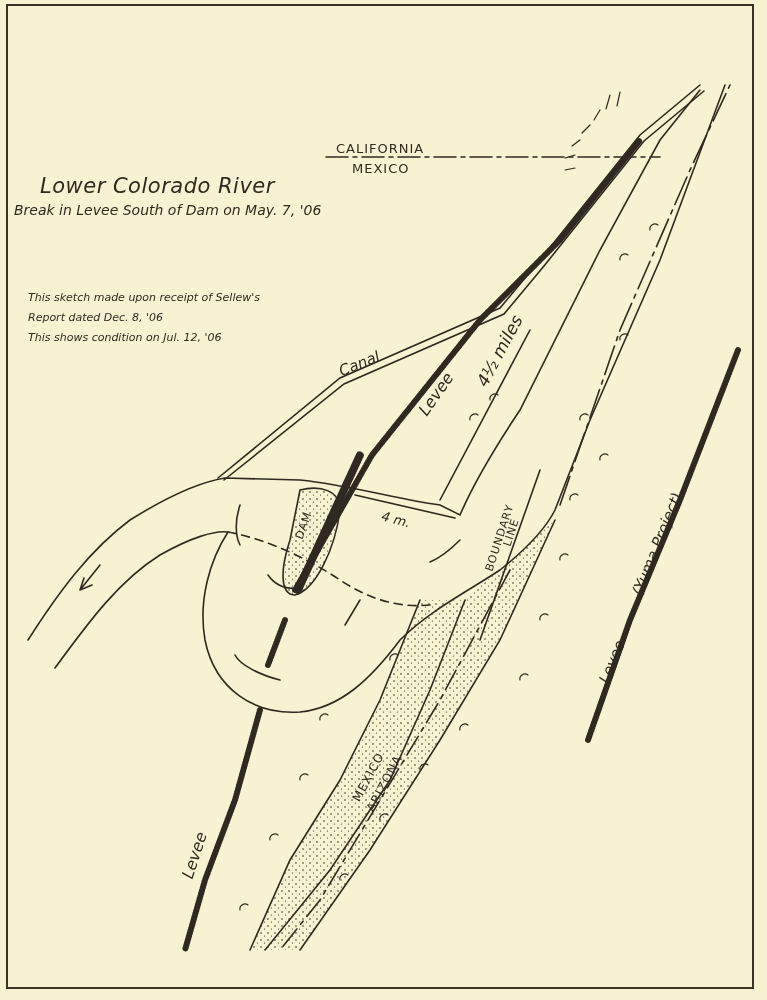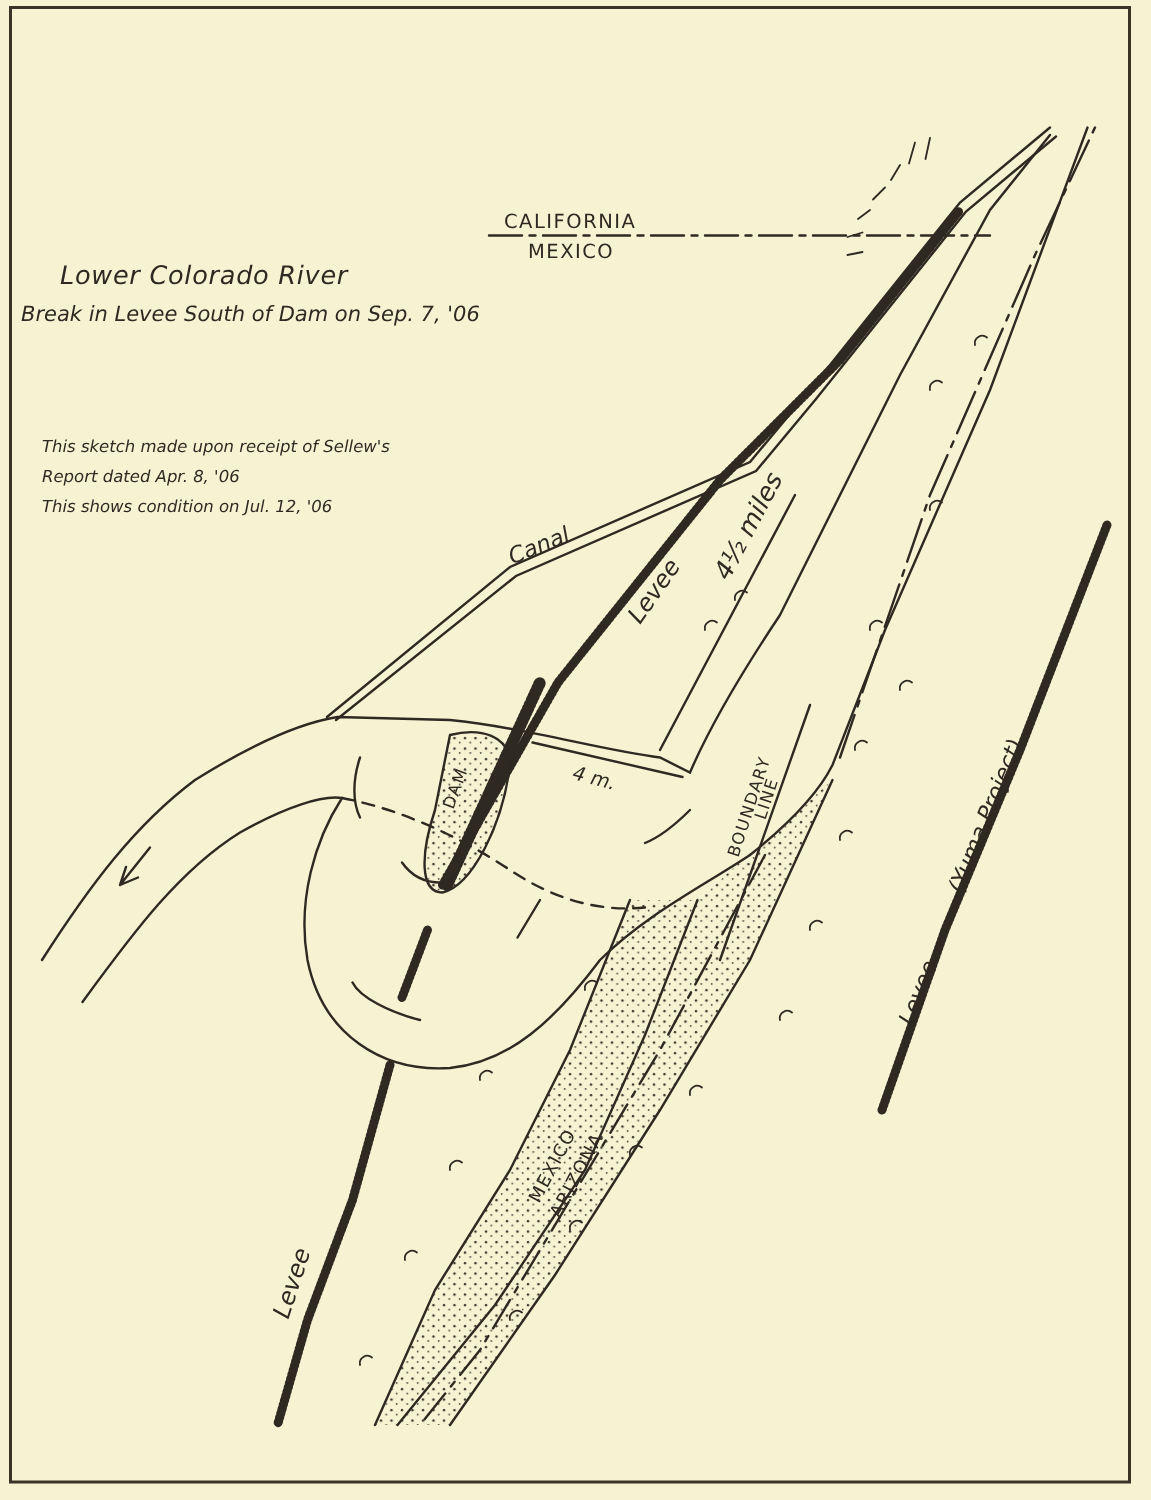--- a/index.html
+++ b/index.html
@@ -12,21 +12,21 @@
     .frame {
       position: absolute; left: 6px; top: 4px; width: 748px; height: 985px;
       border: 2px solid #3a3328; box-sizing: border-box;
     }
     svg.map { position: absolute; left: 0; top: 0; }
     .lbl {
       position: absolute; color: #2e2a22; white-space: nowrap;
       font-family: "DejaVu Sans", sans-serif; font-style: oblique;
       transform-origin: left bottom;
     }
-    .title { font-size: 17px; letter-spacing: 0.5px; }
+    .title { font-size: 21px; letter-spacing: 0.5px; }
     .subtitle { font-size: 14px; }
     .note { font-size: 11px; line-height: 20px; }
     .caps { font-style: normal; font-size: 13px; letter-spacing: 1px; }
   </style>
 </head>
 <body>
 
 <div class="frame"></div>
 
 <svg class="map" width="767" height="1000" viewBox="0 0 767 1000">
@@ -107,24 +107,24 @@
         <path d="M600 110 l-6 10"></path>
       <path d="M590 125 l-8 8"></path>
         <path d="M580 140 l-8 6"></path>
         <path d="M575 155 l-10 3"></path>
       <path d="M575 168 l-10 2"></path>
     </g>
   </g>
 </svg>
 
 <div class="lbl title" style="left:40px; top:174px;">Lower Colorado River</div>
-<div class="lbl subtitle" style="left:14px; top:202px;">Break in Levee South of Dam on Sep. 7, '06</div>
+<div class="lbl subtitle" style="left:14px; top:202px;">Break in Levee South of Dam on May. 7, '06</div>
 
 <div class="lbl note" style="left:28px; top:288px;">This sketch made upon receipt of Sellew's</div>
-<div class="lbl note" style="left:28px; top:308px;">Report dated Apr. 8, '06</div>
+<div class="lbl note" style="left:28px; top:308px;">Report dated Dec. 8, '06</div>
 <div class="lbl note" style="left:28px; top:328px;">This shows condition on Jul. 12, '06</div>
 
 <div class="lbl caps" style="left:336px; top:141px; font-style:normal;text-align:right;">CALIFORNIA</div>
 <div class="lbl caps" style="left:352px; top:161px; font-style:normal;">MEXICO</div>
 
 <div class="lbl" style="left:343px; top:362px; font-size:15px; transform:rotate(-22deg);">Canal</div>
 <div class="lbl" style="left:430px; top:400px; font-size:16px; transform:rotate(-55deg);">Levee</div>
 <div class="lbl" style="left:490px; top:370px; font-size:17px; transform:rotate(-62deg);">4½ miles</div>
 <div class="lbl" style="left:380px; top:508px; font-size:13px; transform:rotate(15deg);">4 m.</div>
 <div class="lbl caps" style="left:305px; top:528px; font-size:11px; transform:rotate(-70deg);">DAM</div>

